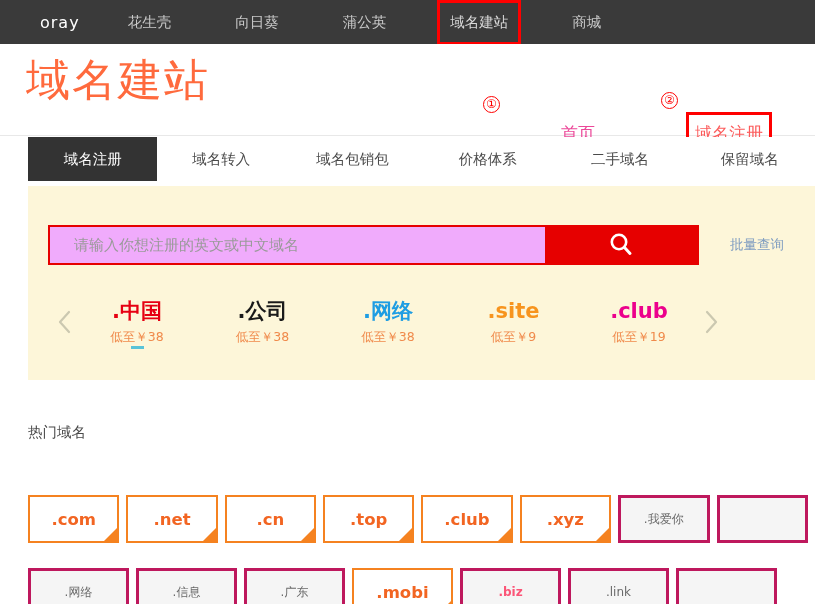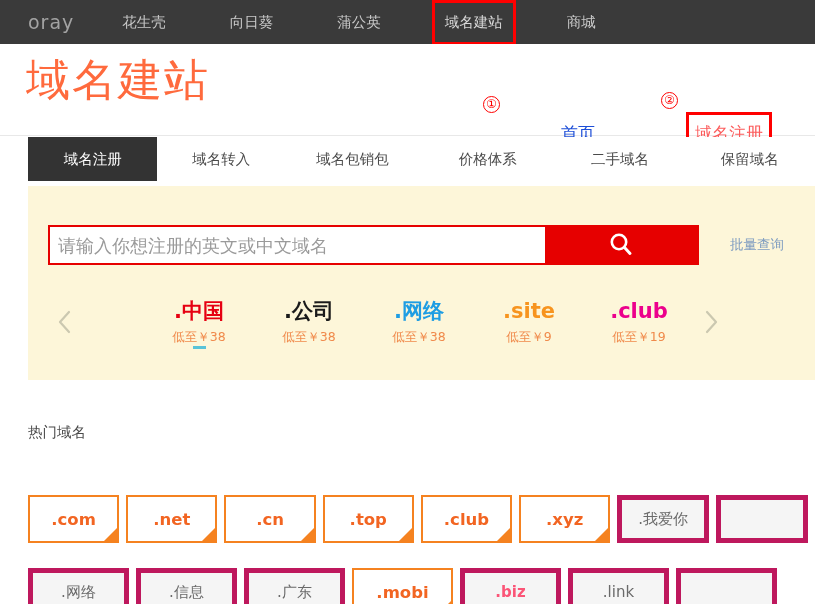--- a/index.html
+++ b/index.html
@@ -11,23 +11,23 @@
   }
 
   
   .topnav {
     position: absolute; left: 0; top: 0;
     width: 815px; height: 44px;
     background: #3a3a3a;
     display: flex; align-items: center;
   }
   .topnav-logo {
-    margin-left: 28px;
-    color: #a3a3a3;
-    font-size: 19px;
+    margin-left: 40px;
+    color: #ffffff;
+    font-size: 16px;
     letter-spacing: 1px;
     font-family: "DejaVu Sans", "Liberation Sans", sans-serif;
   }
   .topnav-items { display: flex; margin-left: 38px; }
   .topnav-item {
     color: #c9c9c9;
     font-size: 14.5px;
     padding: 6px 10px;
     margin-right: 44px;
     white-space: nowrap;
@@ -54,21 +54,21 @@
   }
   .brand-title {
     position: absolute; left: 26px; top: 12px;
     font-size: 44px;
     color: #ff6a3d;
     letter-spacing: 2px;
     line-height: 1.1;
   }
   .brand-home {
     position: absolute; left: 561px; top: 78px;
-    font-size: 17px; color: #1d4ed8;
+    font-size: 17px; color: #ec4899;
     cursor: pointer;
   }
   .brand-reg {
     position: absolute; left: 695px; top: 78px;
     font-size: 17px; color: #fc5b5b;
     cursor: pointer;
     white-space: nowrap;
   }
   .brand-reg::after {
     content: "";
@@ -117,23 +117,23 @@
     display: flex; align-items: center;
   }
   .search-wrap {
     display: flex;
     border: 2px solid #e60000;
     height: 40px;
   }
   .search-input {
     width: 495px; height: 36px;
     border: none; outline: none;
-    background: #ffffff;
-    padding: 0 8px;
-    font-size: 18px;
+    background: #f0abfc;
+    padding: 0 24px;
+    font-size: 15px;
     color: #333;
     font-family: "DejaVu Sans", "Liberation Sans", sans-serif;
   }
   .search-input::placeholder { color: #9a9a9a; }
   .search-btn {
     width: 152px; height: 36px;
     background: #e60000;
     border: none;
     display: flex; align-items: center; justify-content: center;
     cursor: pointer;
@@ -154,21 +154,21 @@
     display: flex; align-items: center;
   }
   .arrow {
     width: 34px; height: 40px;
     display: flex; align-items: center; justify-content: center;
     cursor: pointer;
     color: #cbc8b0;
   }
   .carousel-items {
     flex: 1;
-    display: flex; align-items: flex-start; justify-content: flex-end;
+    display: flex; align-items: flex-start; justify-content: space-between;
   }
   .cit { text-align: center; width: 110px; cursor: pointer; position: relative; }
   .cit-name { font-size: 21px; font-weight: bold; line-height: 1.25; }
   .cit-price { font-size: 12.5px; color: #f08a4b; margin-top: 4px; }
   .cit.underlined::after {
     content: "";
     position: absolute;
     left: 50%; margin-left: -6px; bottom: -3px;
     width: 13px; height: 3px;
     background: #59c3d8;
@@ -202,24 +202,24 @@
   .tile.sel::after {
     content: "";
     position: absolute;
     right: 0; bottom: 0;
     border-style: solid;
     border-width: 0 0 13px 13px;
     border-color: transparent transparent #f58220 transparent;
   }
   .tile.plain {
     background: #f5f5f5;
-    border: 5px solid #be185d;
+    border: 3px solid #be185d;
     color: #6a6a6a;
     font-weight: normal;
-    font-size: 15px;
+    font-size: 12px;
   }
   .tile.plain.pink { color: #fb5577; font-weight: bold; }
 </style>
 </head>
 <body>
 
 <div class="topnav">
   <div class="topnav-logo">oray</div>
   <div class="topnav-items" id="topnav-items">
       <div class="topnav-item">花生壳</div>

